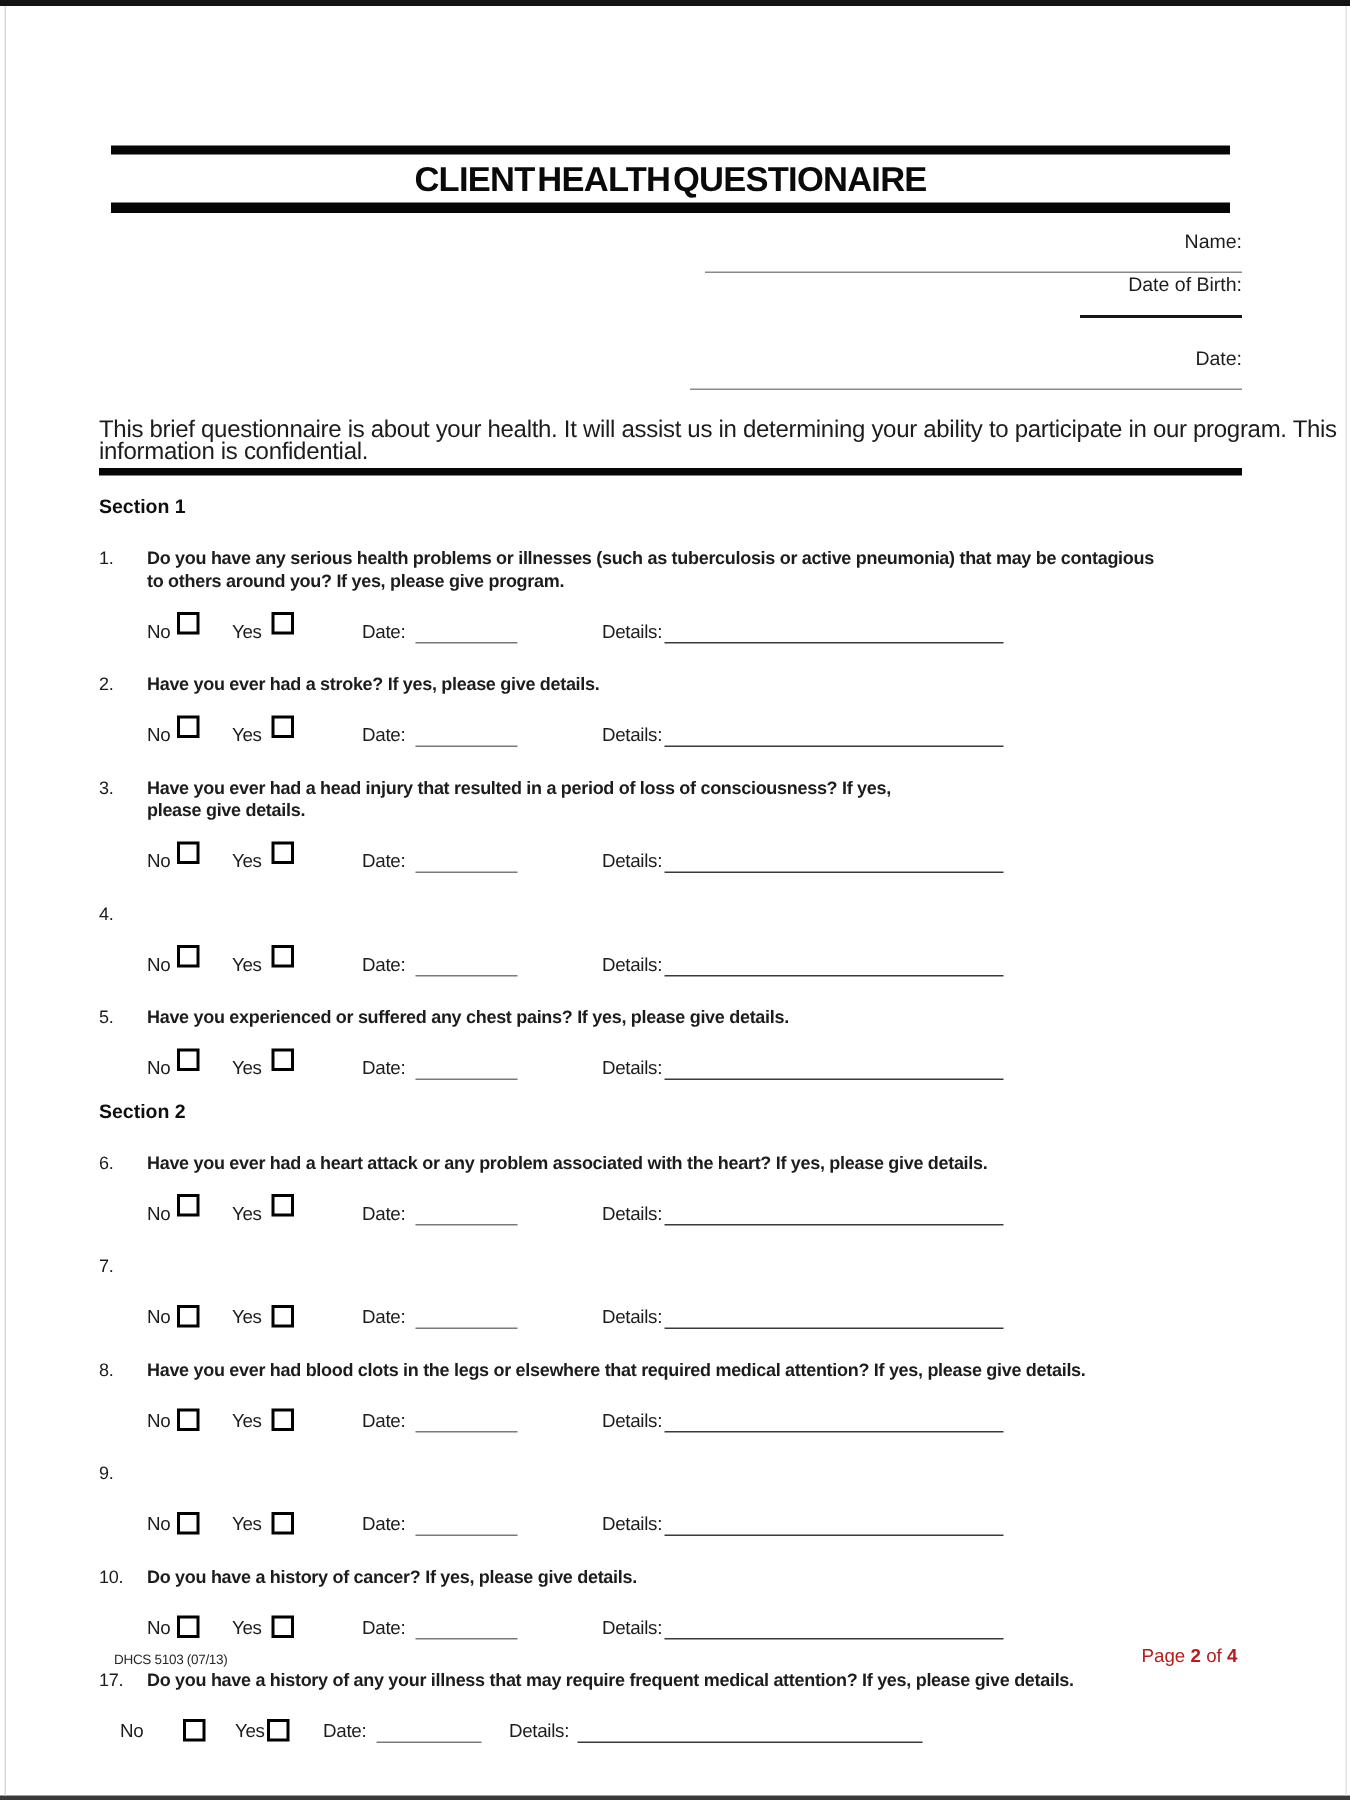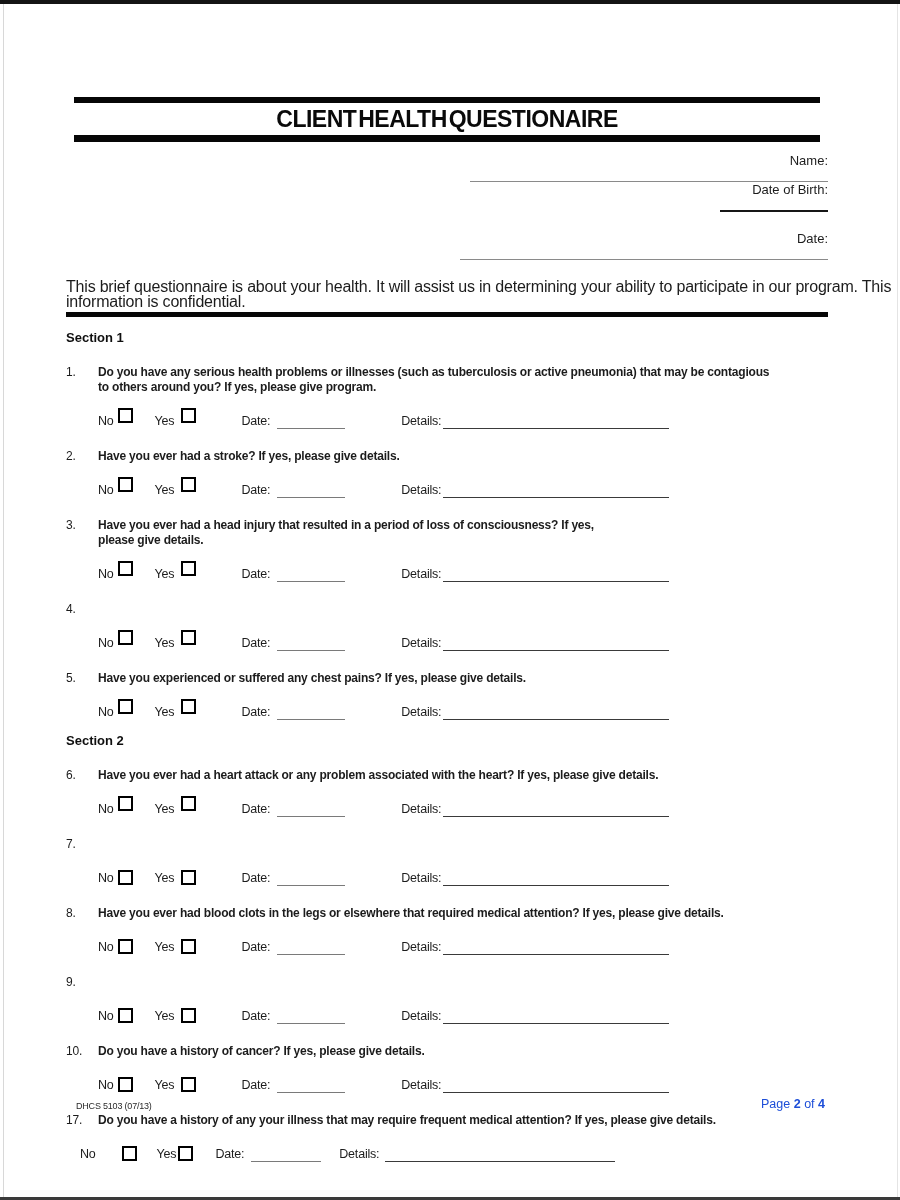--- a/index.html
+++ b/index.html
@@ -65,21 +65,21 @@
   .answer-row.variant .ans-date-label{margin-left:22px;}
   .answer-row.variant .date-blank{width:70px;}
   .answer-row.variant .ans-details-label{margin-left:18px;}
   .answer-row.variant .details-blank{width:230px;margin-left:6px;}
 
   .footer{
     position:absolute;left:76px;right:75px;top:1097px;
     display:flex;justify-content:space-between;align-items:flex-end;
   }
   .form-number{font-size:9px;letter-spacing:-0.2px;color:#2a2a2a;}
-  .page-indicator{font-size:12.5px;color:#1d4ed8;}
+  .page-indicator{font-size:12.5px;color:#b91c1c;}
   .page-indicator b{font-weight:bold;}
 </style>
 </head>
 <body>
 
 <div class="edge-top"></div>
 <div class="edge-bottom"></div>
 <div class="edge-left"></div>
 <div class="edge-right"></div>
 

